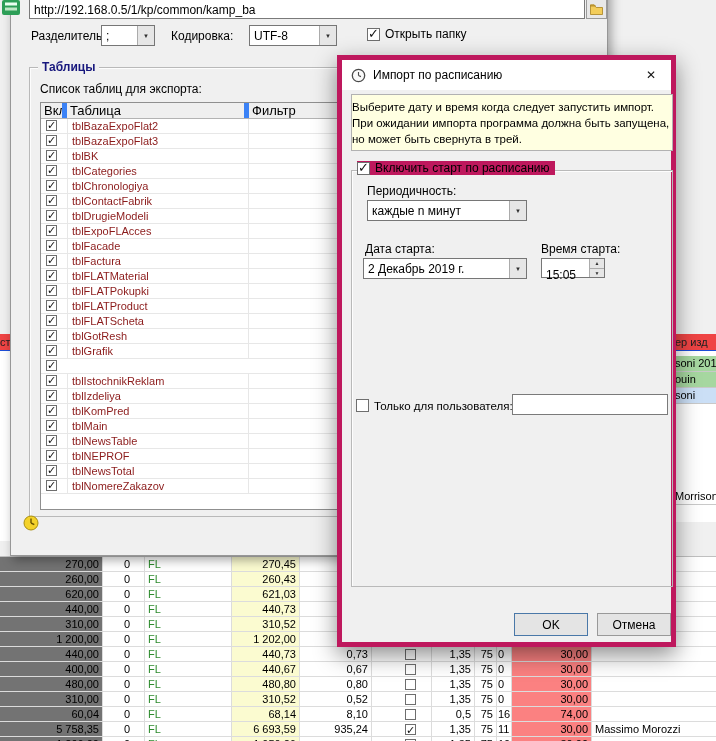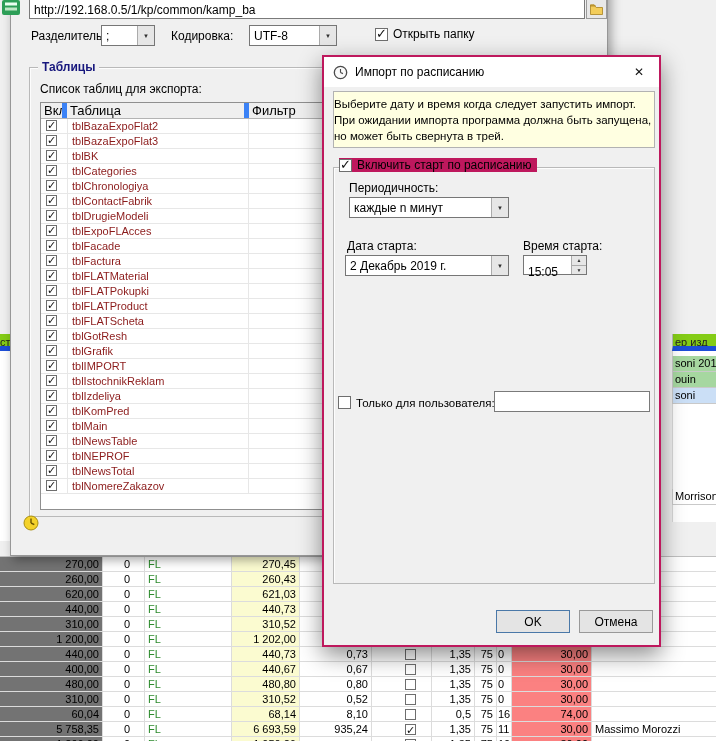--- a/index.html
+++ b/index.html
@@ -1,21 +1,21 @@
 <!DOCTYPE html>
 <html><head>
 <meta charset="utf-8">
 <style>
 *{margin:0;padding:0;box-sizing:border-box}
 html,body{background:#cfcfcf}
 #screen{position:relative;width:716px;height:741px;overflow:hidden;background:#f0f0f0;
   font-family:"Liberation Sans","DejaVu Sans",sans-serif;font-size:12px;color:#000}
 
 
-.hdrfrag{position:absolute;height:17px;background:#84cc16;border-bottom:5px solid #1d4ed8;
+.hdrfrag{position:absolute;height:17px;background:#ef4444;border-bottom:1px solid #1d4ed8;
   font-size:11px;line-height:16px;overflow:hidden;white-space:nowrap;color:#222}
 .hdrfrag.left{left:0;top:334px;width:10px}
 .hdrfrag.right{left:672px;top:334px;width:44px;border-left:1px solid #bcbcbc;padding-left:2px}
 .left-strip{position:absolute;left:0;top:351px;width:10px;height:190px;background:#fff}
 .right-strip{position:absolute;left:672px;top:351px;width:44px;height:171px;background:#fff;border-left:1px solid #d9d9d9}
 .frag{position:absolute;left:672px;width:44px;height:16px;font-size:11px;line-height:15px;padding:0 2px;
   overflow:hidden;white-space:nowrap;border-left:1px solid #c9c9c9;border-bottom:1px solid #c9c9c9;background:#fff}
 .frag.green{background:#a6d7a0}
 .frag.selected{background:#cbdff6}
 .frag.plain{background:#fff}
@@ -55,39 +55,39 @@
 .lbl{position:absolute;white-space:nowrap;font-size:12px}
 .l-delim{left:20px;top:56px}
 .l-enc{left:160px;top:56px}
 .combo{position:absolute;height:21px;background:#fff;border:1px solid #767676;display:flex;align-items:center}
 .cval{flex:1 1 auto;padding:0 4px;font-size:12px;white-space:nowrap;overflow:hidden}
 .cbtn{flex:0 0 17px;align-self:stretch;background:#e6e6e6;border-left:1px solid #ababab;
   display:flex;align-items:center;justify-content:center;font-size:6px;color:#303030}
 .c-delim{left:90px;top:52px;width:54px}
 .c-enc{left:238px;top:52px;width:88px}
 .chkrow{position:absolute;display:flex;align-items:center;gap:5px;font-size:12px;white-space:nowrap}
-.open-folder{left:364px;top:54px}
+.open-folder{left:356px;top:54px}
 .group{position:absolute;border:1px solid #b9b9b9;box-shadow:inset 1px 1px 0 #fdfdfd}
 .tables-group{left:18px;top:94px;width:560px;height:450px}
 .gcap{position:absolute;left:8px;top:-8px;background:#f0f0f0;padding:0 4px;font-weight:700;font-size:12px;color:#17177d}
 .l-list{left:10px;top:14px}
 .xtable{position:absolute;left:10px;top:34px;width:544px;height:408px;background:#fff;border:1px solid #8f8f8f;overflow:hidden}
 .thead{display:flex;height:16px;background:#efefef;border-bottom:1px solid #b3b3b3}
 .trow{display:flex;height:15px;border-bottom:1px solid #e7e7e7}
 .tc{flex:0 0 auto;overflow:hidden;white-space:nowrap}
 .c1{width:26px}
 .c2{width:182px;border-left:1px solid #e7e7e7;border-right:1px solid #e7e7e7;font-size:11px;line-height:14px;padding:0 4px;color:#8b1a1a}
 .c3{flex:1 1 auto}
 .th{color:#000;font-size:13px;line-height:15px;padding:0 3px;border-right:5px solid #3b82f6;border-left:none}
 .clock-y{position:absolute;left:12px;top:542px;width:16px;height:16px}
 .app-ico{position:absolute;left:2px;top:0;width:18px;height:15px;z-index:15}
 
 
-.sdlg{position:absolute;left:322px;top:55px;width:339px;height:592px;background:#f0f0f0;
-  border:2px solid #be185d;box-shadow:0 8px 22px rgba(0,0,0,.45);z-index:20}
+.sdlg{position:absolute;left:337px;top:55px;width:339px;height:592px;background:#f0f0f0;
+  border:5px solid #be185d;box-shadow:0 8px 22px rgba(0,0,0,.45);z-index:20}
 .titlebar{position:absolute;left:0;top:0;width:100%;height:30px;background:#fff;display:flex;align-items:center;padding-left:9px;gap:7px}
 .ttext{font-size:12px}
 .close{position:absolute;right:0;top:0;width:40px;height:30px;display:flex;align-items:center;justify-content:center;font-size:12px;color:#111}
 .info{position:absolute;left:9px;top:34px;width:322px;height:57px;background:#ffffe1;border:1px solid #b2b2b2;
   padding:4px 0;font-size:11.5px;line-height:16px;overflow:hidden}
 .enable{left:15px;top:101px;z-index:2;background:#be185d;padding:0 5px 0 0}
 .sgroup{left:9px;top:110px;width:322px;height:417px}
 .s-per{left:25px;top:124px}
 .s-percombo{left:25px;top:140px;width:160px}
 .s-date{left:23px;top:182px}
@@ -417,21 +417,20 @@
               <div class="tc c2">tblGotResh</div>
               <div class="tc c3"></div>
             </div>
             <div class="trow">
               <div class="tc c1"><span class="cb sm checked"></span></div>
               <div class="tc c2">tblGrafik</div>
               <div class="tc c3"></div>
             </div>
             <div class="trow">
               <div class="tc c1"><span class="cb sm checked"></span></div>
-              <div class="tc c2">tblIMPORT</div>
               <div class="tc c3"></div>
             </div>
             <div class="trow">
               <div class="tc c1"><span class="cb sm checked"></span></div>
               <div class="tc c2">tblIstochnikReklam</div>
               <div class="tc c3"></div>
             </div>
             <div class="trow">
               <div class="tc c1"><span class="cb sm checked"></span></div>
               <div class="tc c2">tblIzdeliya</div>

